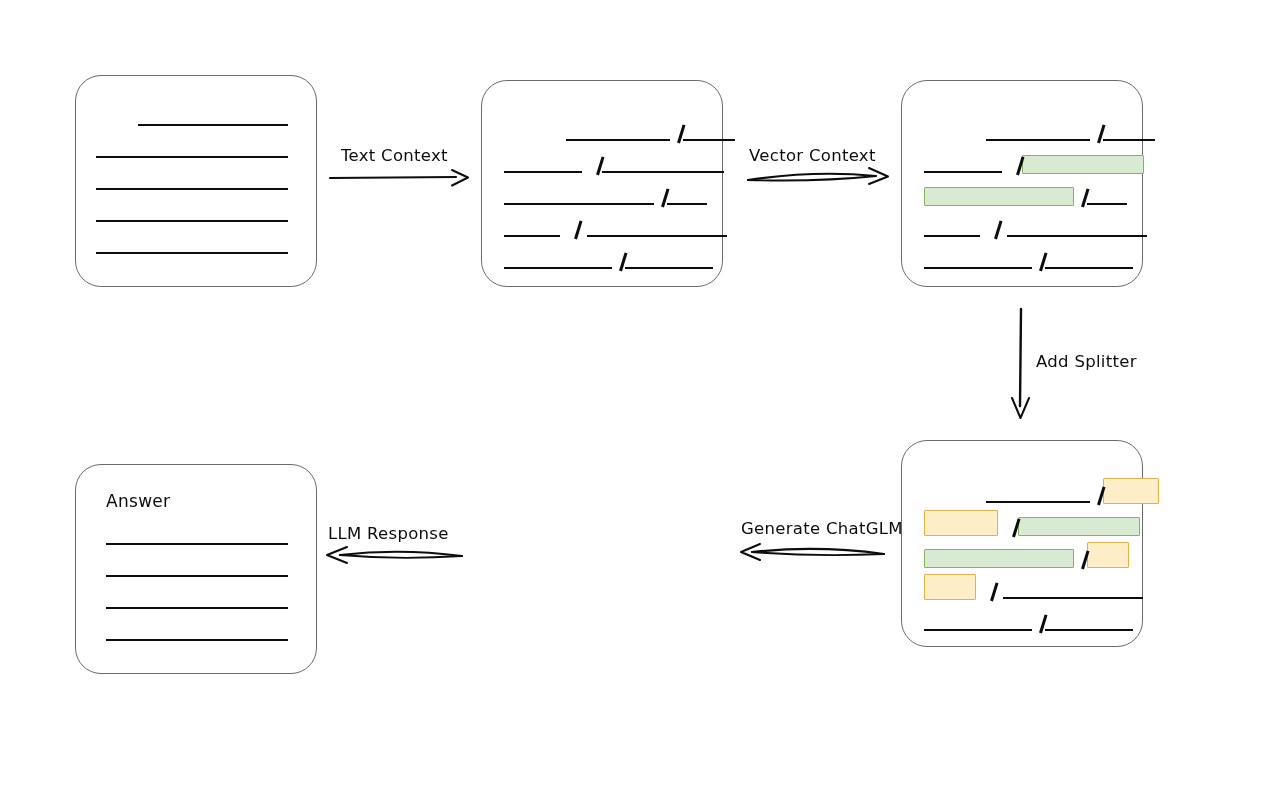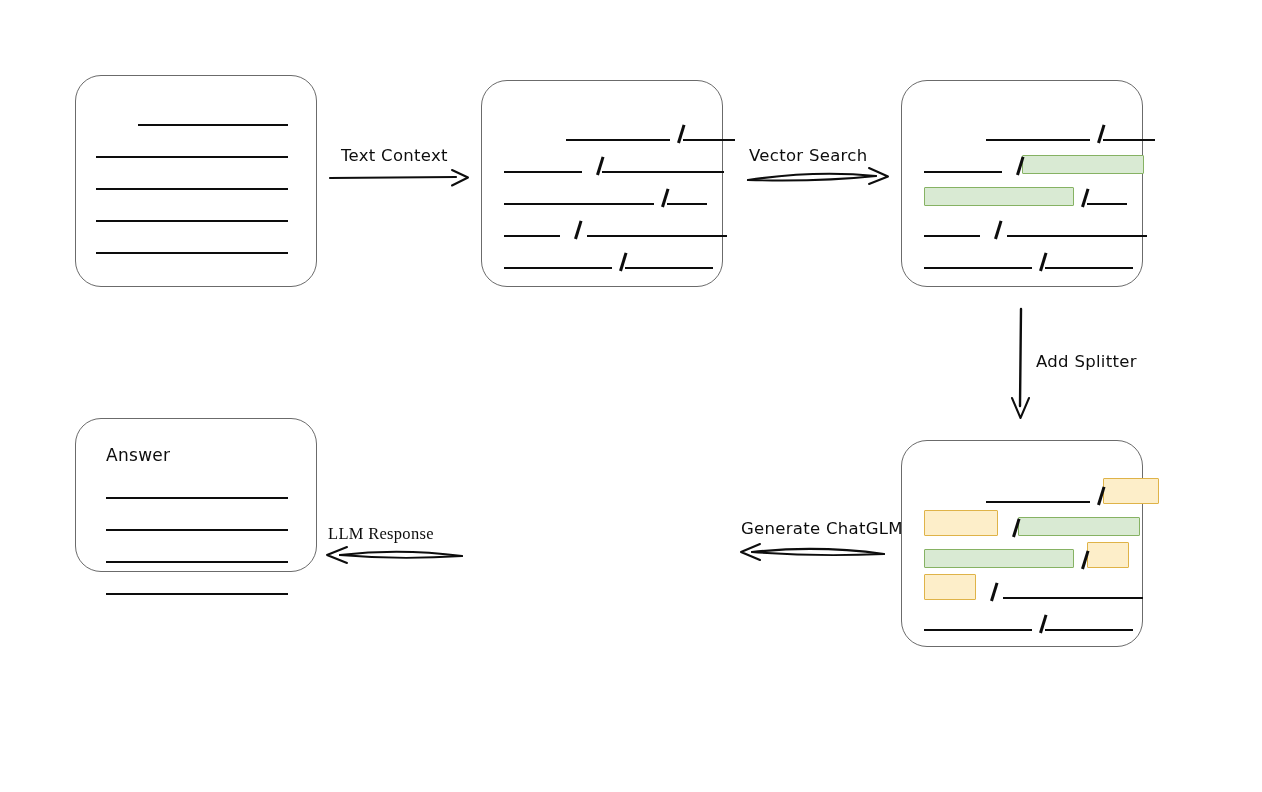--- a/index.html
+++ b/index.html
@@ -28,21 +28,21 @@
     box-sizing: border-box;
     background: #ffffff;
     border: 1.4px solid #6b6b6b;
     border-radius: 26px;
   }
   .box-doc      { left: 75px;  top: 75px;  width: 242px; height: 212px; }
   .box-chunks   { left: 481px; top: 80px;  width: 242px; height: 207px; }
   .box-vector   { left: 901px; top: 80px;  width: 242px; height: 207px; }
   .box-context  { left: 901px; top: 440px; width: 242px; height: 207px; }
   .box-prompt   { left: 481px; top: 438px; width: 242px; height: 218px; }
-  .box-answer   { left: 75px;  top: 418px; width: 242px; height: 154px; }
+  .box-answer   { left: 75px;  top: 464px; width: 242px; height: 210px; }
   .rule {
     position: absolute;
     height: 0;
     border-top: 2px solid #0d0d0d;
   }
 
   
   .seg-row {
     position: absolute;
     left: 22px;
@@ -152,24 +152,24 @@
     </g>
 
     <g>
       <path d="M462 556 Q400 548 340 555" stroke="#0d0d0d" stroke-width="2.2" fill="none" stroke-linecap="round"></path>
       <path d="M462 556 Q398 560 340 555" stroke="#0d0d0d" stroke-width="1.8" fill="none" stroke-linecap="round"></path>
       <path d="M347 547 L327 555 L347 563" stroke="#0d0d0d" stroke-width="2" fill="none" stroke-linejoin="round" stroke-linecap="round"></path>
     </g>
   </svg>
 
   <div class="hand edge-label" style="left:341px; top:146px;">Text Context</div>
-  <div class="hand edge-label" style="left:749px; top:146px;">Vector Search</div>
+  <div class="hand edge-label" style="left:749px; top:146px;">Vector Context</div>
   <div class="hand edge-label" style="left:1036px; top:352px;">Add Splitter</div>
   <div class="hand edge-label" style="left:741px; top:519px;">Generate ChatGLM</div>
-  <div class="hand edge-label" style="left:328px; top:524px;font-family:Liberation Serif, serif;">LLM Response</div>
+  <div class="hand edge-label" style="left:328px; top:524px;">LLM Response</div>
 
   <div class="note-box box-doc">
     <div class="rule" style="left:62px;  top:48px;  width:150px;"></div>
     <div class="rule" style="left:20px;  top:80px;  width:192px;"></div>
     <div class="rule" style="left:20px;  top:112px; width:192px;"></div>
     <div class="rule" style="left:20px;  top:144px; width:192px;"></div>
     <div class="rule" style="left:20px;  top:176px; width:192px;"></div>
   </div>
 
   <div class="note-box box-chunks">

